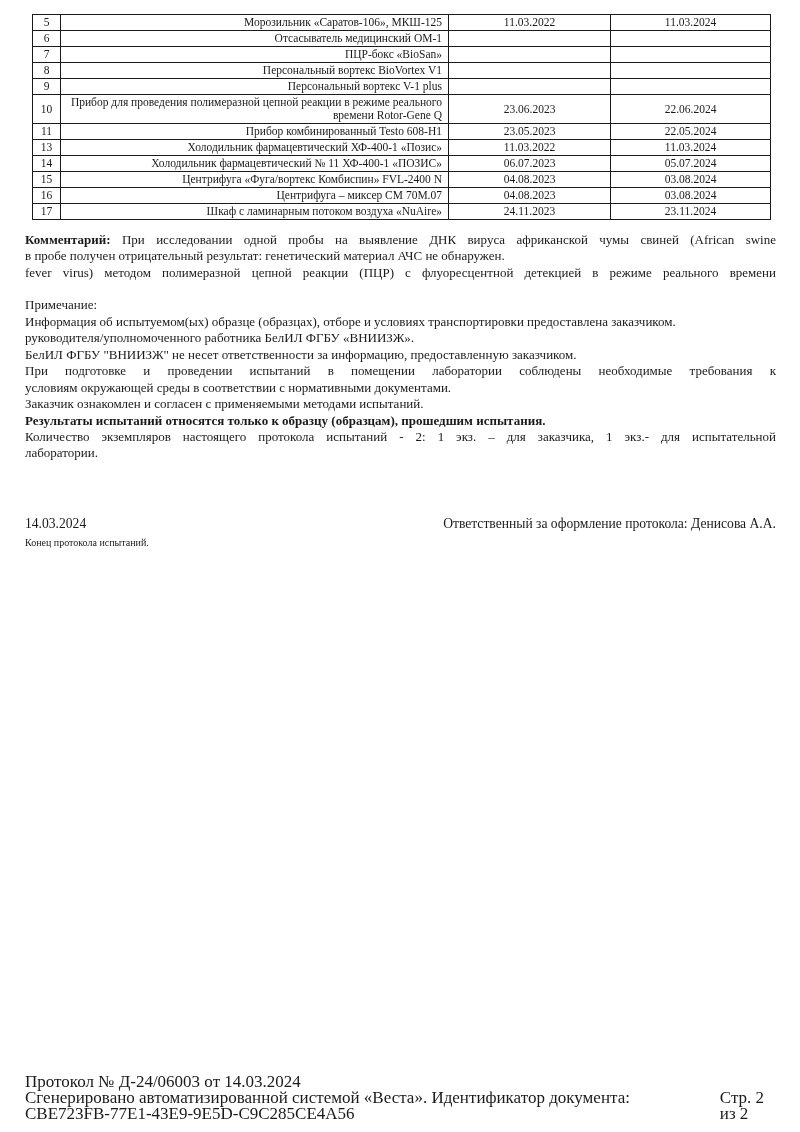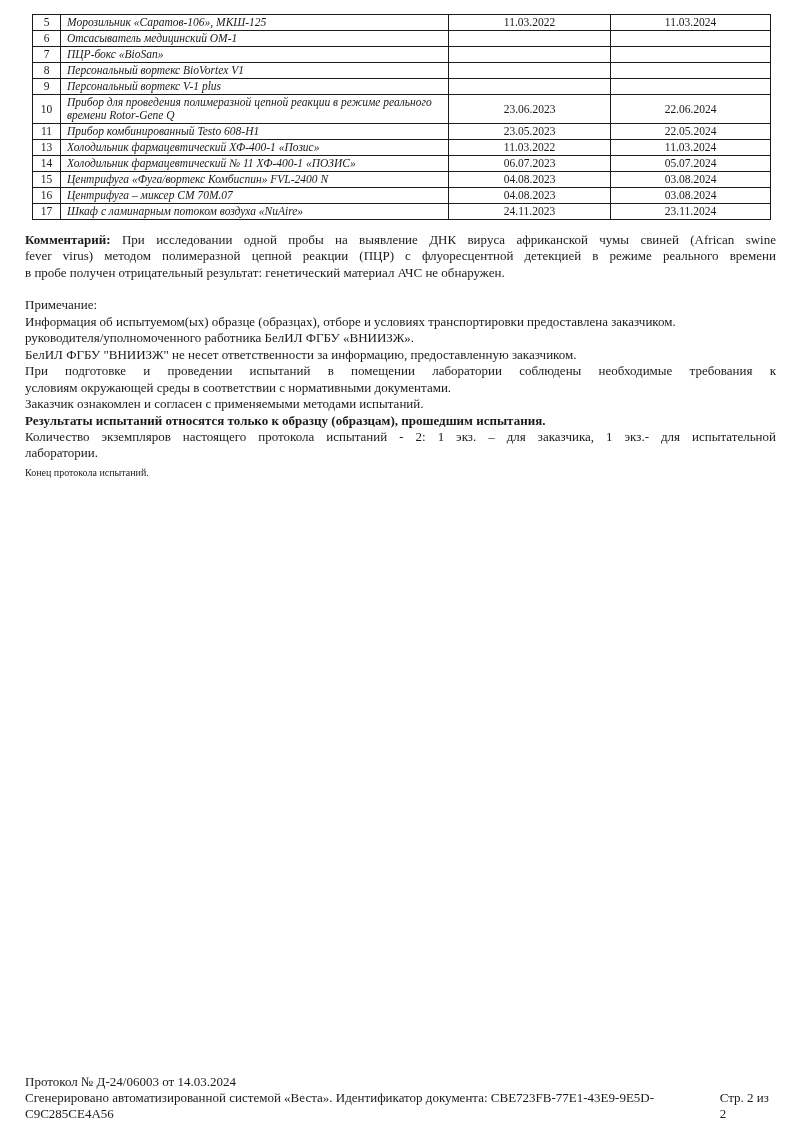--- a/index.html
+++ b/index.html
@@ -26,21 +26,21 @@
     line-height: 13px;
     color: #1a1a1a;
   }
   table.eq td {
     border: 1px solid #1a1a1a;
     padding: 1px 6px;
     height: 15px;
     vertical-align: middle;
   }
   table.eq td.c-center { text-align: center; padding: 1px 2px; }
-  table.eq td.c-name   { text-align: left; font-style: italic; }
+  table.eq td.c-name   { text-align: right; }
 
   
   .text-block {
     width: 751px;
     font-size: 13px;
     line-height: 16.45px;
   }
   .line { white-space: normal; }
   .jl   { text-align: justify; text-align-last: justify; }
   .bold { font-weight: bold; }
@@ -61,21 +61,21 @@
     line-height: 19px;
     margin-top: 1px;
   }
 
   
   .footer {
     position: absolute;
     left: 25px;
     bottom: 10px;
     width: 751px;
-    font-size: 13px;
+    font-size: 17px;
     line-height: 16px;
   }
   .footer-row2 {
     display: flex;
     justify-content: space-between;
     gap: 10px;
   }
 </style>
 </head>
 <body>
@@ -163,39 +163,43 @@
           <td class="c-center">23.11.2024</td>
         </tr>
       </tbody>
   </table>
 
   <div class="text-block comment-block">
     <div class="line jl">
       <b>Комментарий:</b>
       <span>При исследовании одной пробы на выявление ДНК вируса африканской чумы свиней (African swine</span>
     </div>
+    <div class="line">в пробе получен отрицательный результат: генетический материал АЧС не обнаружен.</div>
     <div class="line jl">fever virus) методом полимеразной цепной реакции (ПЦР) с флуоресцентной детекцией в режиме реального времени</div>
-    <div class="line">в пробе получен отрицательный результат: генетический материал АЧС не обнаружен.</div>
   </div>
 
   <div class="text-block mt-par">
     <div class="line">Примечание:</div>
     <div>
         <div class="line">Информация об испытуемом(ых) образце (образцах), отборе и условиях транспортировки предоставлена заказчиком.</div>
         <div class="line">руководителя/уполномоченного работника БелИЛ ФГБУ «ВНИИЗЖ».</div>
         <div class="line">БелИЛ ФГБУ "ВНИИЗЖ" не несет ответственности за информацию, предоставленную заказчиком.</div>
         <div class="line jl">При подготовке и проведении испытаний в помещении лаборатории соблюдены необходимые требования к</div>
         <div class="line">условиям окружающей среды в соответствии с нормативными документами.</div>
         <div class="line">Заказчик ознакомлен и согласен с применяемыми методами испытаний.</div>
         <div class="line bold">Результаты испытаний относятся только к образцу (образцам), прошедшим испытания.</div>
         <div class="line jl">Количество экземпляров настоящего протокола испытаний - 2: 1 экз. – для заказчика, 1 экз.- для испытательной</div>
         <div class="line">лаборатории.</div>
       </div>
   </div>
 
+  <div class="sig-row">
+    <span>14.03.2024</span>
+    <span>Ответственный за оформление протокола: Денисова А.А.</span>
+  </div>
   <div class="end-line">Конец протокола испытаний.</div>
 
   <div class="footer">
     <div>Протокол № Д-24/06003 от 14.03.2024</div>
     <div class="footer-row2">
       <span>Сгенерировано автоматизированной системой «Веста». Идентификатор документа: CBE723FB-77E1-43E9-9E5D-C9C285CE4A56</span>
       <span>Стр. 2 из 2</span>
     </div>
   </div>
 

